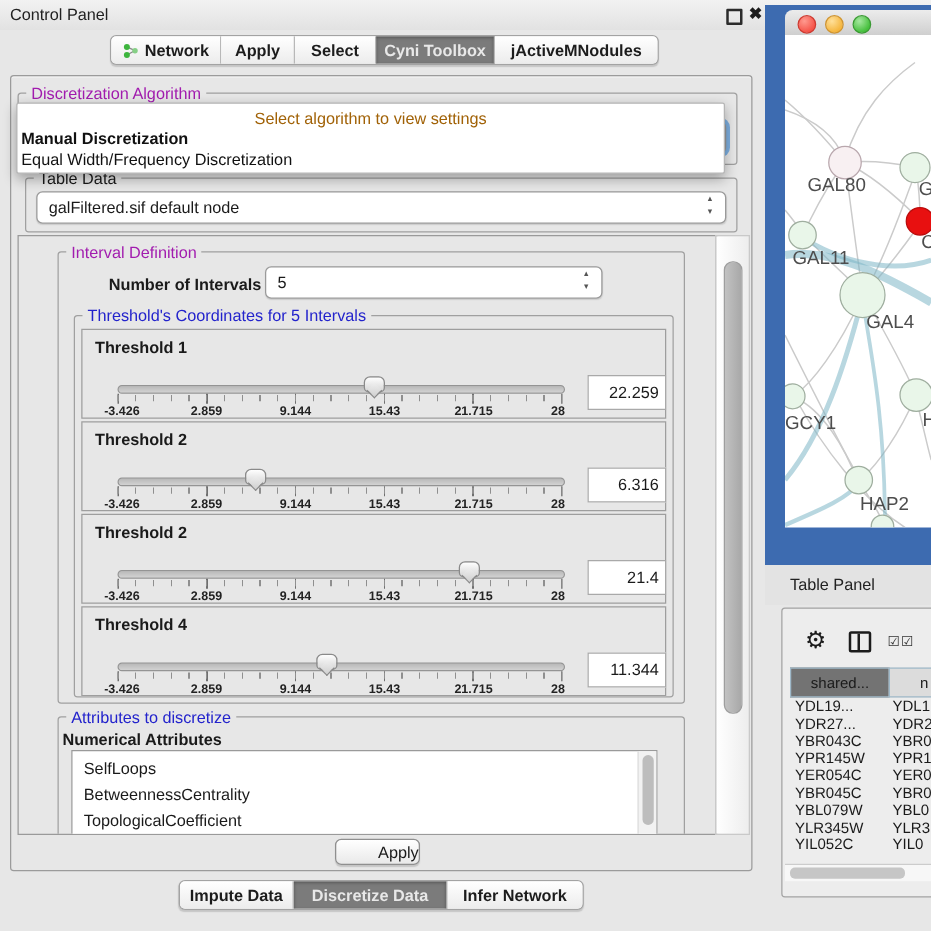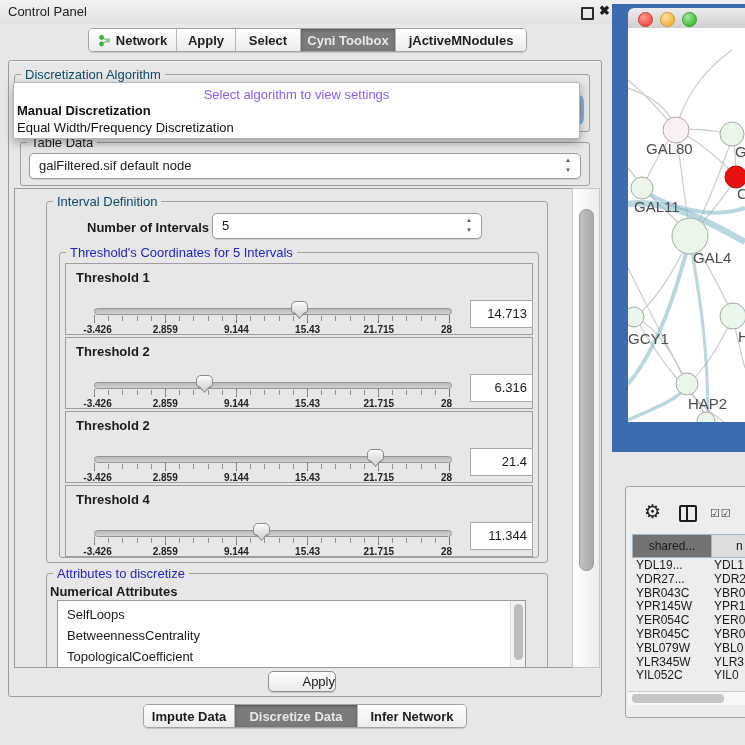--- a/index.html
+++ b/index.html
@@ -19,36 +19,36 @@
        overflow:hidden;background:#fdfdfd;box-shadow:0 1px 1px rgba(0,0,0,.15);}
   .seg .sg{display:flex;align-items:center;justify-content:center;gap:5px;
            font-size:13px;font-weight:bold;color:#1c1c1c;border-right:1px solid #b8b8b8;
            background:linear-gradient(#ffffff,#ececec);}
   .seg .sg:last-child{border-right:none;}
   .seg .sg.sel{background:#7b7b7b;color:#e8e8e8;box-shadow:inset 0 1px 3px rgba(0,0,0,.35);}
 
   
   .group{position:absolute;border:1px solid #a0a0a0;border-radius:3px;}
   .glabel{position:absolute;top:-8px;left:6px;padding:0 4px;font-size:13px;background:#e7e7e7;white-space:nowrap;}
-  .green{color:#0c4a6e;}
+  .green{color:#a21caf;}
   .blue{color:#2323cc;}
 
   
   .combo{position:absolute;background:#fff;border:1px solid #9a9a9a;border-radius:5px;
          box-shadow:0 1px 1px rgba(0,0,0,.12);}
   .combo .cv{position:absolute;left:9px;top:0;right:22px;font-size:13px;line-height:23px;
              white-space:nowrap;overflow:hidden;}
   .stepper{position:absolute;right:7px;top:1px;width:10px;height:22px;font-size:7px;line-height:10px;
            color:#555;text-align:center;}
   .focusring{box-shadow:0 0 0 3px rgba(106,164,222,.85);}
 
   
   .popup{position:absolute;left:13px;top:82px;width:565px;height:55px;background:#fff;
          border:1px solid #b5b5b5;border-radius:2px;box-shadow:0 4px 10px rgba(0,0,0,.32);z-index:60;}
-  .popup .hint{display:block;text-align:center;font-size:13px;color:#8b5cf6;margin-top:4px;}
+  .popup .hint{display:block;text-align:center;font-size:13px;color:#a16207;margin-top:4px;}
   .popup .opt{display:block;font-size:13px;color:#111;padding-left:3px;line-height:17px;white-space:nowrap;}
   .popup .opt.b{font-weight:bold;}
 
   
   .scrollarea{position:absolute;left:14px;top:188px;width:558px;height:478px;
               border:1px solid #9a9a9a;background:#e7e7e7;overflow:hidden;}
   .vscroll{position:absolute;left:572px;top:188px;width:26px;height:478px;
            background:linear-gradient(to right,#ffffff,#ededed);border:1px solid #c9c9c9;}
   .vthumb{position:absolute;left:6px;top:20px;width:13px;height:360px;border-radius:7px;
           background:linear-gradient(to right,#c2c2c2,#a8a8a8);border:1px solid #9e9e9e;}
@@ -190,21 +190,21 @@
             <div class="ticks-minor"></div>
             <div class="tlabels">
               <span class="p0">-3.426</span>
                 <span class="p20">2.859</span>
               <span class="p40">9.144</span>
                 <span class="p60">15.43</span>
               <span class="p80">21.715</span>
                 <span class="p100">28</span>
             </div>
           </div>
-          <div class="tval">14.713</div>
+          <div class="tval">22.259</div>
         </div>
 
         <div class="tbox" style="top:84px;">
           <span class="tlab">Threshold 2</span>
           <div class="slider">
             <div class="track"></div>
             <div class="thumb" style="left: 31%;"></div>
             <div class="ticks-major"></div>
             <div class="ticks-minor"></div>
             <div class="tlabels">
@@ -349,20 +349,23 @@
       <span class="nlabel" style="left:6px;top:170px;">GAL11</span>
       <span class="nlabel" style="left:65px;top:221px;">GAL4</span>
       <span class="nlabel" style="left:0px;top:302px;">GCY1</span>
       <span class="nlabel" style="left:60px;top:367px;">HAP2</span>
       <span class="nlabel" style="left:107px;top:115px;">G</span>
       <span class="nlabel" style="left:109px;top:157px;">C</span>
       <span class="nlabel" style="left:110px;top:300px;">H</span>
     </div>
   </div>
 
+  <div class="tp-header">
+    <span>Table Panel</span>
+  </div>
 
   <div class="tp-box">
     <span class="gear">⚙</span>
     <div class="colicon"></div>
     <span class="checks">☑☑</span>
 
     <div class="th-cell" style="left:6px;width:78px;background:#737373;">shared...</div>
     <div class="th-cell" style="left:85px;width:60px;background:#dcdcdc;text-align:left;padding-left:24px;">n</div>
 
     <div class="trow" style="top:72px;">

